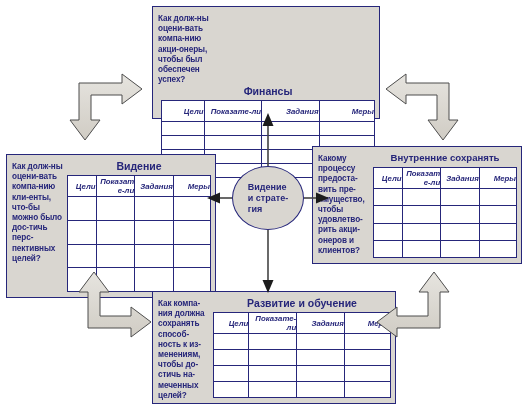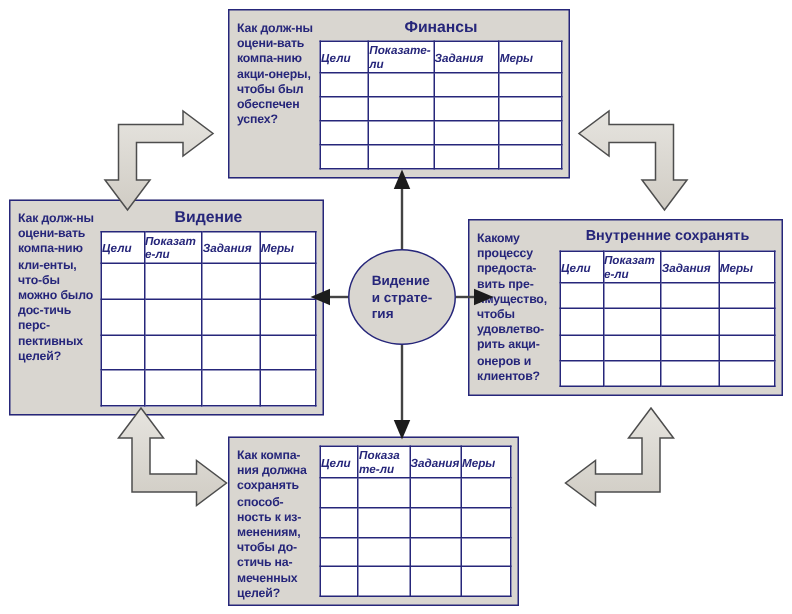--- a/index.html
+++ b/index.html
@@ -76,21 +76,21 @@
     padding: 0;
   }
   table.scorecard th {
     color: #26267a;
     font-size: 7.8px;
     font-style: italic;
     font-weight: bold;
     line-height: 9px;
     height: 20px;
     vertical-align: middle;
-    text-align: left;
+    text-align: right;
     background: #ffffff;
     word-break: break-word;
   }
   table.scorecard td {
     height: 13px;
     background: #ffffff;
   }
   col.c-celi    { width: 20%; }
   col.c-pok     { width: 27%; }
   col.c-zad     { width: 27%; }
@@ -172,21 +172,21 @@
       <line x1="232" y1="198" x2="216" y2="198" stroke="#444444" stroke-width="1.6"></line>
       <path d="M 207 198 L 220 203.5 L 220 192.5 Z" fill="#1c1c1c"></path>
     </g>
 
     <g>
       <line x1="304" y1="198" x2="320" y2="198" stroke="#444444" stroke-width="1.6"></line>
       <path d="M 329 198 L 316 203.5 L 316 192.5 Z" fill="#1c1c1c"></path>
     </g>
   </svg>
 
-  <div class="panel" style="left:152px; top:6px; width:228px; height:113px;">
+  <div class="panel" style="left:152px; top:6px; width:228px; height:113px;flex-direction:column;">
     <div class="panel-question">Как долж-ны оцени-вать компа-нию акци-онеры, чтобы был обеспечен успех?</div>
     <div class="panel-body">
       <div class="panel-title">Финансы</div>
       <table class="scorecard">
         <colgroup>
           <col class="c-celi">
             <col class="c-pok">
             <col class="c-zad">
             <col class="c-mery">
         </colgroup>
@@ -221,21 +221,21 @@
             <td></td>
             <td></td>
             <td></td>
             <td></td>
           </tr>
         </tbody>
       </table>
     </div>
   </div>
 
-  <div class="panel" style="left:6px; top:133px; width:210px; height:144px;">
+  <div class="panel" style="left:6px; top:154px; width:210px; height:144px;">
     <div class="panel-question">Как долж-ны оцени-вать компа-нию кли-енты, что-бы можно было дос-тичь перс-пективных целей?</div>
     <div class="panel-body">
       <div class="panel-title">Видение</div>
       <table class="scorecard">
         <colgroup>
           <col class="c-celi">
             <col class="c-pok">
             <col class="c-zad">
             <col class="c-mery">
         </colgroup>
@@ -319,23 +319,24 @@
             <td></td>
             <td></td>
             <td></td>
             <td></td>
           </tr>
         </tbody>
       </table>
     </div>
   </div>
 
-  <div class="panel" style="left:152px; top:291px; width:194px; height:113px;">
+  <div class="panel" style="left:152px; top:291px; width:244px; height:113px;">
     <div class="panel-question">Как компа-ния должна сохранять способ-ность к из-менениям, чтобы до-стичь на-меченных целей?</div>
     <div class="panel-body">
+      <div class="panel-title">Развитие и обучение</div>
       <table class="scorecard">
         <colgroup>
           <col class="c-celi">
             <col class="c-pok">
             <col class="c-zad">
             <col class="c-mery">
         </colgroup>
         <thead>
           <tr>
             <th>Цели</th>

